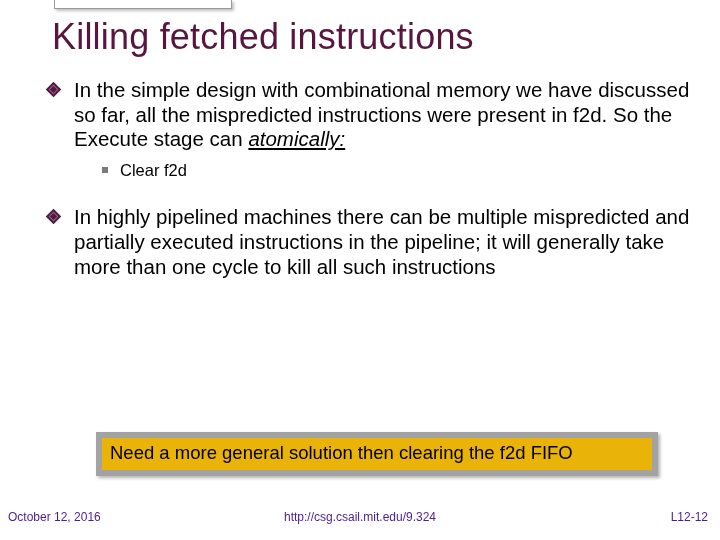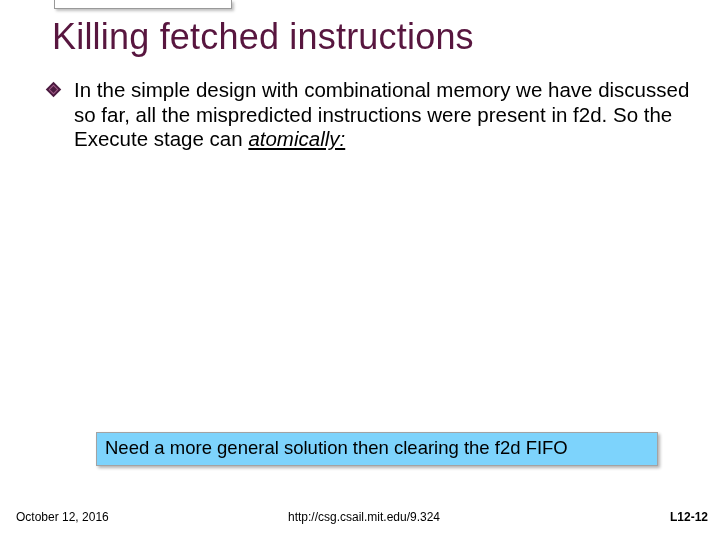--- a/index.html
+++ b/index.html
@@ -81,58 +81,63 @@
     content:"";
     position:absolute;
     left:0; top:9px;
     width:6px; height:6px;
     background:#7a7a7a;
   }
   .callout {
     position:absolute;
     top:432px; left:96px;
     width:562px;
-    border:1px solid #a3a3a3;
+    border:6px solid #a3a3a3;
     box-shadow: 2px 2px 3px rgba(0,0,0,0.3);
     padding:4px 8px 6px 8px;
     font-size:18.5px;
     color:#000;
     box-sizing:border-box;
-    background:#7dd3fc;
+    background:#eab308;
   }
   .footer {
     position:absolute;
-    bottom:14px; left:8px; right:0;
+    bottom:14px; left:0; right:0;
     height:16px;
     font-size:12px;
-    color:#000000;
+    color:#4c1d95;
   }
   .footer .left { position:absolute; left:8px; }
   .footer .center { position:absolute; left:0; right:0; text-align:center; }
-  .footer .right { position:absolute; right:12px;font-weight:bold; }
+  .footer .right { position:absolute; right:12px; }
 </style>
 </head>
 <body>
 
 <div class="slide">
 
   <div class="top-stub"></div>
 
   <div class="title">Killing fetched instructions</div>
 
   <div class="bullets">
 
     <div class="l1">
       <span class="diamond"></span>
       <span>In the simple design with combinational memory we have discussed so far, all the mispredicted instructions were present in f2d. So the Execute stage can </span><em class="it">atomically:</em>
     </div>
 
     <div class="l2list">
+      <div class="l2">Clear f2d</div>
     </div>
 
+    <div class="l1" style="margin-top:22px;">
+      <span class="diamond"></span>
+      <span>In highly pipelined machines there can be multiple mispredicted and partially executed instructions in the pipeline; it will generally take more than one cycle to kill all such instructions</span>
+    </div>
 
   </div>
 
   <div class="callout">Need a more general solution then clearing the f2d FIFO</div>
 
   <div class="footer">
     <span class="left">October 12, 2016</span>
     <span class="center">http://csg.csail.mit.edu/9.324</span>
     <span class="right">L12-12</span>
   </div>

